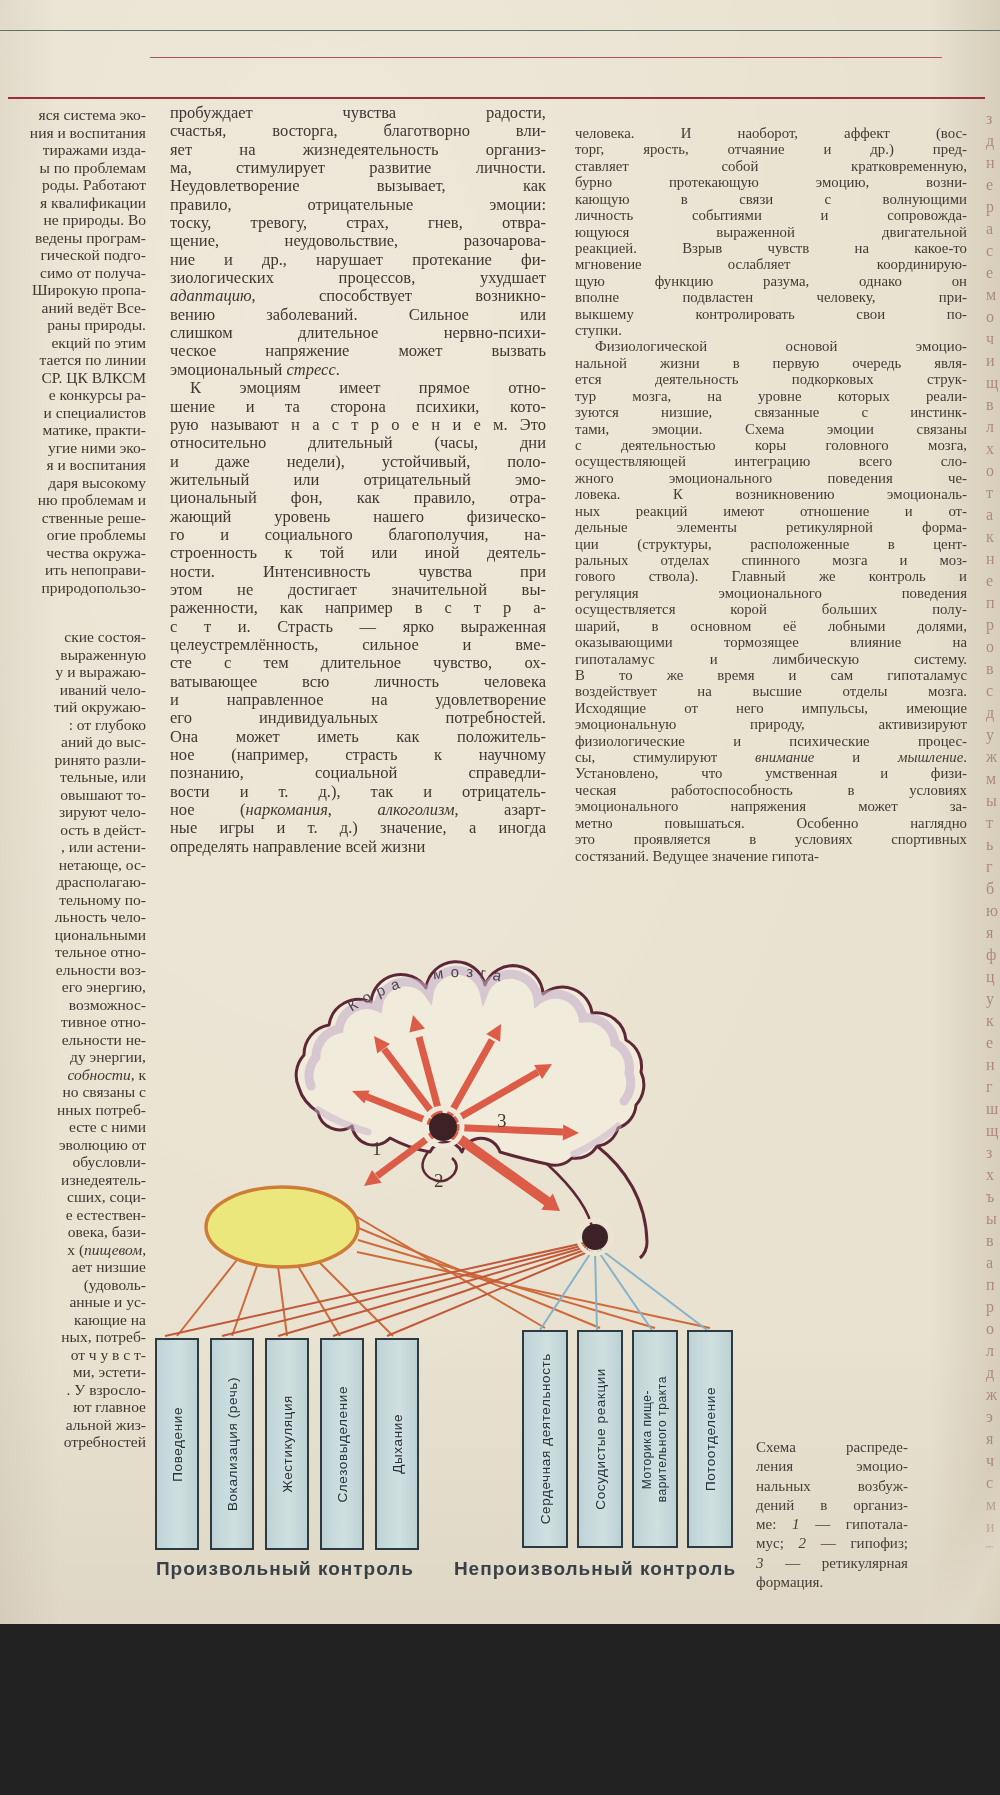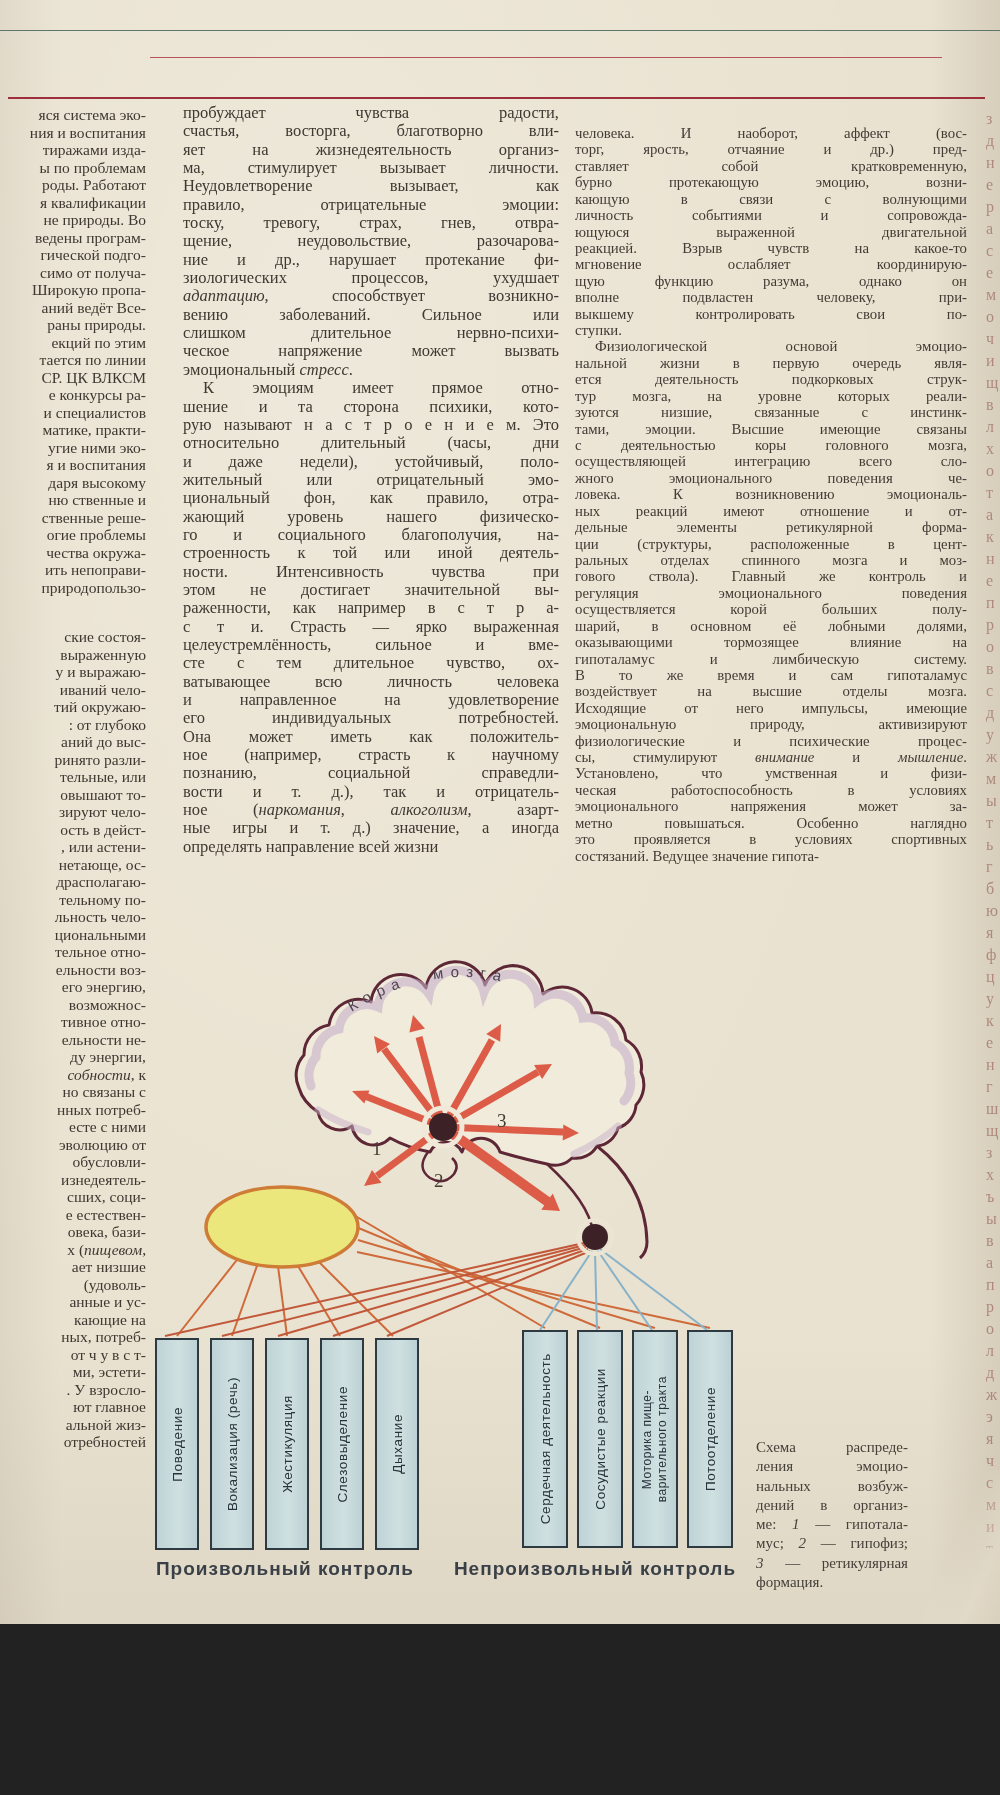--- a/index.html
+++ b/index.html
@@ -24,21 +24,21 @@
     background:linear-gradient(115deg, transparent 40%, rgba(235,228,210,.55) 55%, rgba(214,205,184,.8) 75%);}
   #rule-thin{left:150px;top:57px;width:792px;height:1px;background:#b5525a;}
   #rule-main{left:8px;top:97px;width:977px;height:2px;background:#9e2f3a;}
   
   .col{color:#3e3831;}
   .tl{text-align:justify;text-align-last:justify;}
   .tl.para-end{text-align-last:left;}
   .tl.ind{padding-left:20px;}
   .ralign .tl{text-align:right;text-align-last:right;padding:0;}
   #col-left{left:6px;top:106px;width:140px;font-size:15.5px;line-height:17.5px;}
-  #col-mid{left:170px;top:104px;width:376px;font-size:16.5px;line-height:18.35px;margin-left:13px;}
+  #col-mid{left:170px;top:104px;width:376px;font-size:16.5px;line-height:18.35px;}
   #col-right{left:575px;top:102px;width:392px;font-size:14.8px;line-height:16.42px;color:#423b34;margin-top:23px;}
   .gap{height:32px;}
   em{font-style:italic;}
   
   #fig-caption{left:756px;top:1438px;width:152px;font-size:15px;line-height:19.3px;color:#46403a;}
   
   .vgroup{display:flex;}
   #vol-group{left:155px;top:1338px;height:212px;gap:11px;}
   #invol-group{left:522px;top:1330px;height:218px;gap:9px;}
   .vbox{width:44px;height:100%;box-sizing:border-box;border:2px solid #2e3a42;
@@ -90,21 +90,21 @@
         <div class="tl">раны природы.</div>
         <div class="tl">екций по этим</div>
         <div class="tl">тается по линии</div>
         <div class="tl">СР. ЦК ВЛКСМ</div>
         <div class="tl">е конкурсы ра-</div>
         <div class="tl">и специалистов</div>
         <div class="tl">матике, практи-</div>
         <div class="tl">угие ними эко-</div>
         <div class="tl">я и воспитания</div>
         <div class="tl">даря высокому</div>
-        <div class="tl">ню ственные и</div>
+        <div class="tl">ню проблемам и</div>
         <div class="tl">ственные реше-</div>
         <div class="tl">огие проблемы</div>
         <div class="tl">чества окружа-</div>
         <div class="tl">ить непоправи-</div>
         <div class="tl">природопользо-</div>
       </div>
     <div class="gap"></div>
     <div>
         <div class="tl">ские состоя-</div>
         <div class="tl">выраженную</div>
@@ -152,21 +152,21 @@
         <div class="tl">. У взросло-</div>
         <div class="tl">ют главное</div>
         <div class="tl">альной жиз-</div>
         <div class="tl">отребностей</div>
       </div>
   </div>
   <div class="abs col jst" id="col-mid">
       <div class="tl">пробуждает чувства радости,</div>
       <div class="tl">счастья, восторга, благотворно вли-</div>
       <div class="tl">яет на жизнедеятельность организ-</div>
-      <div class="tl">ма, стимулирует вызывает личности.</div>
+      <div class="tl">ма, стимулирует развитие личности.</div>
       <div class="tl">Неудовлетворение вызывает, как</div>
       <div class="tl">правило, отрицательные эмоции:</div>
       <div class="tl">тоску, тревогу, страх, гнев, отвра-</div>
       <div class="tl">щение, неудовольствие, разочарова-</div>
       <div class="tl">ние и др., нарушает протекание фи-</div>
       <div class="tl">зиологических процессов, ухудшает</div>
       <div class="tl"><em>адаптацию</em>, способствует возникно-</div>
       <div class="tl">вению заболеваний. Сильное или</div>
       <div class="tl">слишком длительное нервно-психи-</div>
       <div class="tl">ческое напряжение может вызвать</div>
@@ -210,21 +210,21 @@
       <div class="tl">мгновение ослабляет координирую-</div>
       <div class="tl">щую функцию разума, однако он</div>
       <div class="tl">вполне подвластен человеку, при-</div>
       <div class="tl">выкшему контролировать свои по-</div>
       <div class="tl para-end">ступки.</div>
       <div class="tl ind">Физиологической основой эмоцио-</div>
       <div class="tl">нальной жизни в первую очередь явля-</div>
       <div class="tl">ется деятельность подкорковых струк-</div>
       <div class="tl">тур мозга, на уровне которых реали-</div>
       <div class="tl">зуются низшие, связанные с инстинк-</div>
-      <div class="tl">тами, эмоции. Высшие имеющие связаны</div>
+      <div class="tl">тами, эмоции. Схема эмоции связаны</div>
       <div class="tl">с деятельностью коры головного мозга,</div>
       <div class="tl">осуществляющей интеграцию всего сло-</div>
       <div class="tl">жного эмоционального поведения че-</div>
       <div class="tl">ловека. К возникновению эмоциональ-</div>
       <div class="tl">ных реакций имеют отношение и от-</div>
       <div class="tl">дельные элементы ретикулярной форма-</div>
       <div class="tl">ции (структуры, расположенные в цент-</div>
       <div class="tl">ральных отделах спинного мозга и моз-</div>
       <div class="tl">гового ствола). Главный же контроль и</div>
       <div class="tl">регуляция эмоционального поведения</div>

